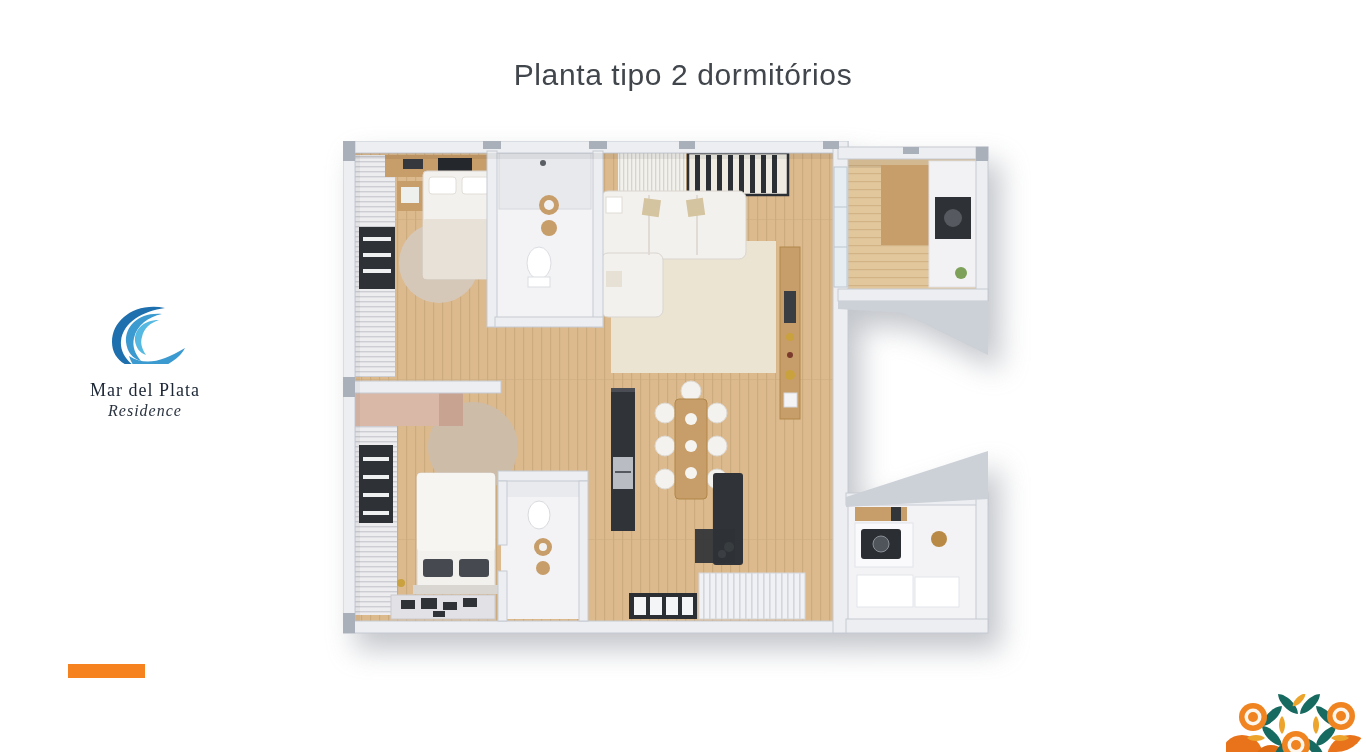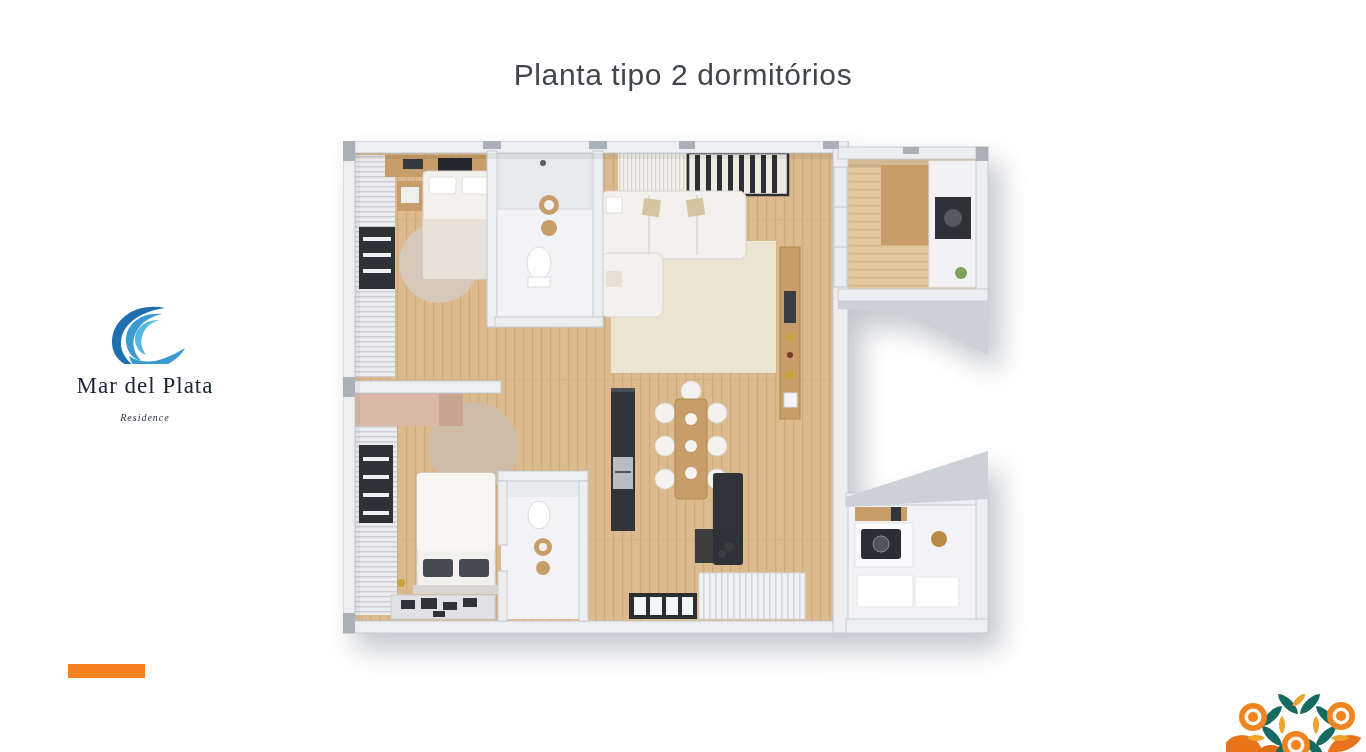--- a/index.html
+++ b/index.html
@@ -3,24 +3,24 @@
 <meta charset="utf-8">
 <style>
   html,body{margin:0;padding:0;background:#fff;}
   .slide{position:relative;width:1366px;height:752px;background:#fff;overflow:hidden;
          font-family:"Liberation Sans","DejaVu Sans",sans-serif;border-radius:30px;}
   .title{position:absolute;top:58px;left:0;width:100%;text-align:center;
          font-size:30px;font-weight:500;letter-spacing:.6px;color:var(--title-ink);}
   
   .logo{position:absolute;left:55px;top:300px;width:180px;text-align:center;}
   .logo svg{display:block;margin:0 auto;}
-  .logo-name{font-family:"Liberation Serif","DejaVu Serif",serif;font-size:23px;
-             color:var(--logo-ink);letter-spacing:1px;margin-top:9px;}
+  .logo-name{font-family:"Liberation Serif","DejaVu Serif",serif;font-size:18px;
+             color:var(--logo-ink);letter-spacing:1px;margin-top:16px;}
   .logo-sub{font-family:"Liberation Serif","DejaVu Serif",serif;font-style:italic;
-            font-size:10px;color:#2a3340;letter-spacing:1px;margin-top:13px;}
+            font-size:16px;color:#2a3340;letter-spacing:1px;margin-top:1px;}
   
   .plan{position:absolute;left:343px;top:141px;}
   .plan svg{filter:drop-shadow(12px 16px 14px rgba(122,128,140,.45));}
   
   .accent-bar{position:absolute;left:68px;top:664px;width:77px;height:14px;background:var(--accent);}
   
   .corner-pattern{position:absolute;right:0;bottom:0;width:140px;height:58px;overflow:hidden;}
 </style>
 </head>
 <body>

